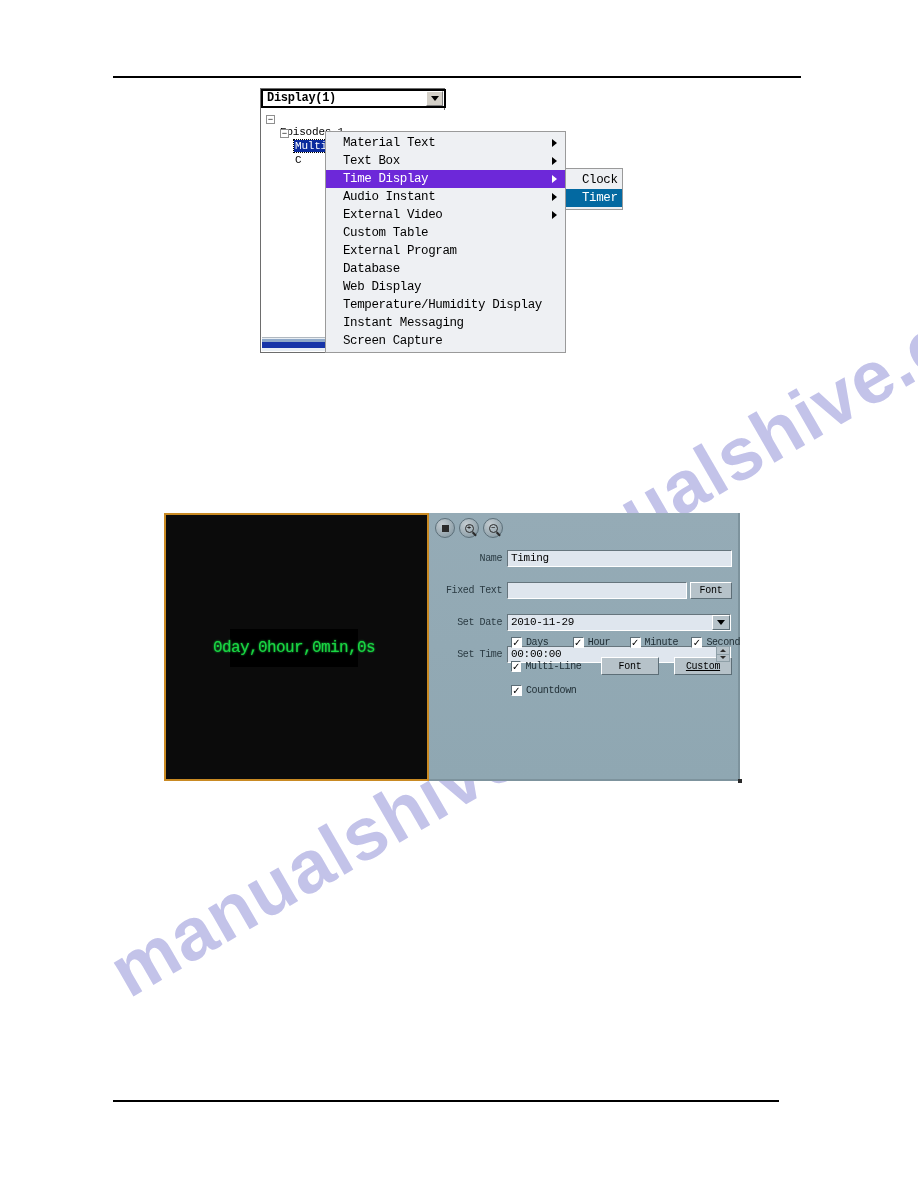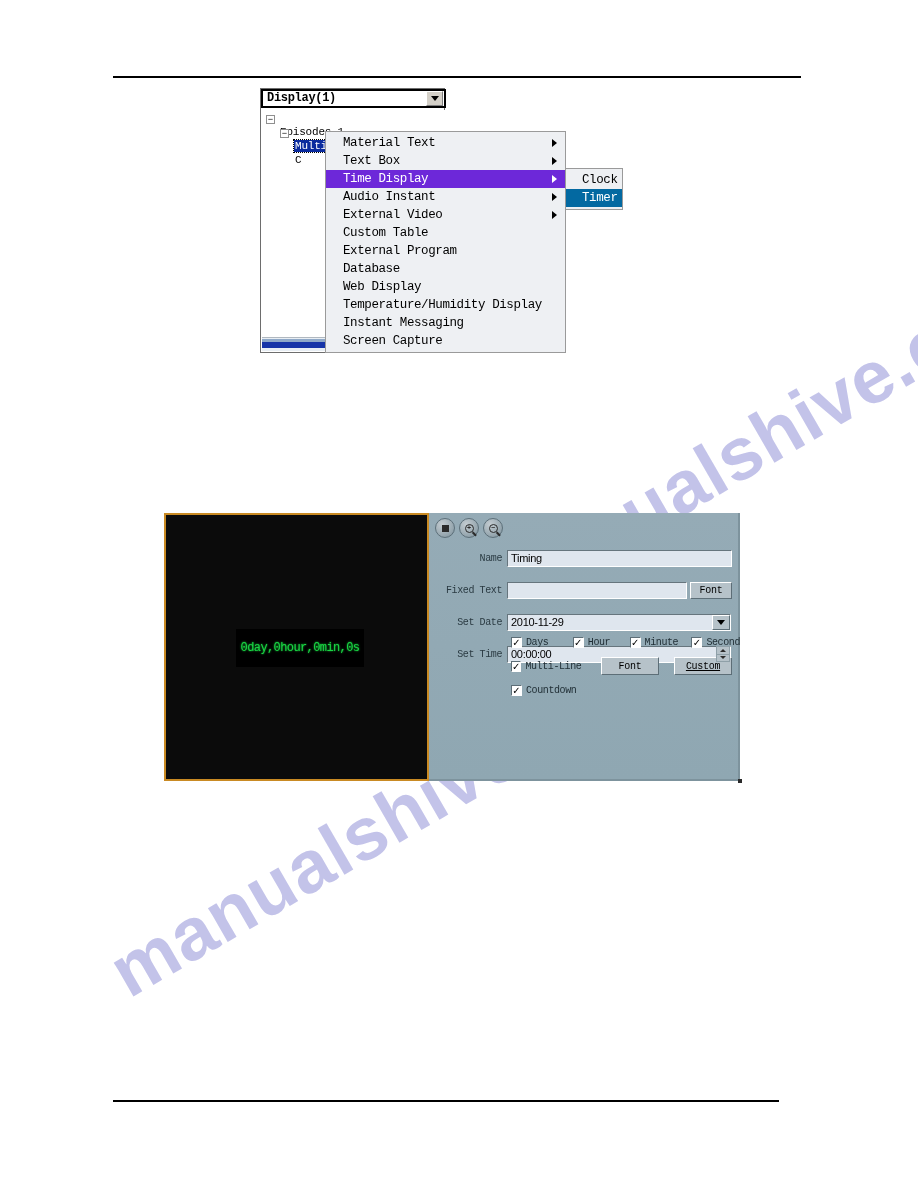--- a/index.html
+++ b/index.html
@@ -156,27 +156,27 @@
   
   .app-window {
     position:absolute; left:164px; top:513px; width:576px; height:270px;
   }
   .preview {
     position:absolute; left:0; top:0; width:265px; height:268px;
     background:#0b0b0b;
     border:2px solid #c98a23;
   }
   .led-text {
-    position:absolute; left:70px; top:114px;
+    position:absolute; left:64px; top:114px;
     width:128px; height:38px;
     background:#000000;
     display:flex; align-items:center; justify-content:center;
     color:#19d643;
     font-family:"Liberation Mono", monospace;
-    font-size:12px;
+    font-size:16px;
     letter-spacing:-0.6px;
     white-space:nowrap;
     text-shadow:0 0 2px #19d643;
   }
   .panel {
     position:absolute; left:265px; top:0; width:311px; height:268px;
     background:linear-gradient(180deg,#95abb6 0%,#92a9b4 50%,#8fa7b2 100%);
     border-right:2px solid #7d939d;
     border-bottom:2px solid #7d939d;
   }
@@ -223,21 +223,21 @@
     font-size:10px; color:#2a3a42; letter-spacing:-0.4px;
     white-space:nowrap;
   }
   .f-input {
     flex:1; height:17px;
     background:#dfe6ee;
     border-top:1px solid #66757d; border-left:1px solid #66757d;
     border-right:1px solid #ffffff; border-bottom:1px solid #ffffff;
     display:flex; align-items:center;
     padding-left:3px;
-    font-family:Liberation Sans, sans-serif;
+    font-family:Liberation Mono, monospace;
     font-size:11px; color:#000;
     letter-spacing:-0.3px;
     overflow:hidden; white-space:nowrap;
   }
   .f-btn {
     width:42px; height:17px; margin-left:3px;
     background:#b6c2c9;
     border-top:1px solid #ffffff; border-left:1px solid #ffffff;
     border-right:1px solid #5d6e77; border-bottom:1px solid #5d6e77;
     display:flex; align-items:center; justify-content:center;

